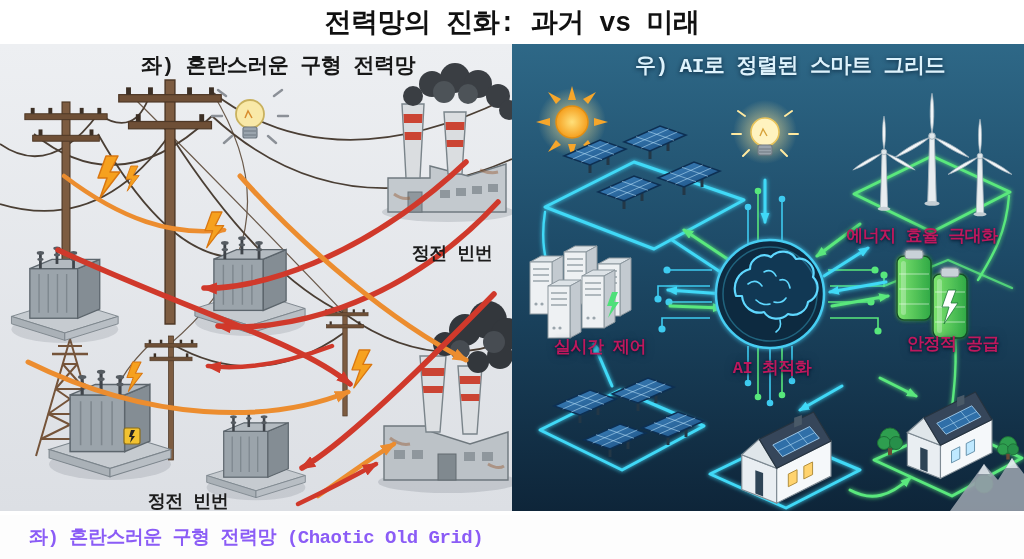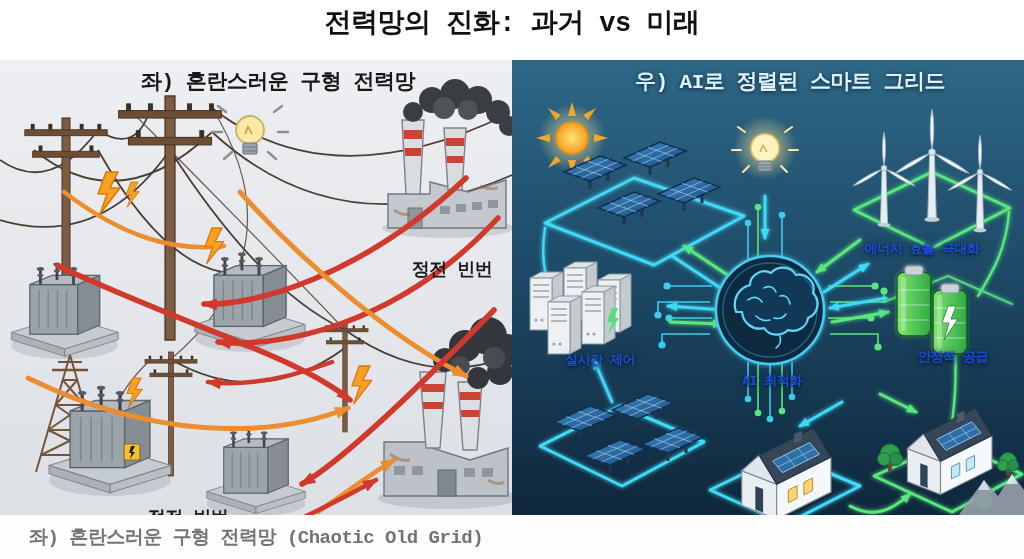--- a/index.html
+++ b/index.html
@@ -1,32 +1,32 @@
 <!DOCTYPE html>
 <html><head>
 <meta charset="utf-8">
 <style>
   html,body{margin:0;padding:0;background:#ffffff;}
   .stage{position:relative;width:1024px;height:559px;background:#ffffff;overflow:hidden;
          font-family:Liberation Mono, monospace;}
   .title{position:absolute;left:0;top:4px;width:1024px;text-align:center;
          font-size:27px;font-weight:800;color:#111;letter-spacing:-0.5px;}
-  .panel{position:absolute;top:60px;width:556px;height:467px;}
+  .panel{position:absolute;top:44px;width:556px;height:467px;}
   .panel-left{left:0;}
   .panel-right{left:512px;}
   .panel svg{position:absolute;left:0;top:0;}
   .panel-header{position:absolute;left:0;top:7px;width:100%;text-align:center;
                 font-size:21px;font-weight:800;letter-spacing:-0.5px;}
   .panel-left .panel-header{color:#171717;}
   .panel-right .panel-header{color:#ddf2fc;text-shadow:0 1px 4px rgba(0,20,40,.8);}
   .scene-label{position:absolute;text-align:center;font-weight:800;letter-spacing:-0.5px;}
   .label-old{font-size:18px;color:#1c1c1c;margin-top:24px;}
-  .label-smart{font-size:13px;color:#1d4ed8;text-shadow:0 1px 3px rgba(0,15,35,.9),0 0 8px rgba(0,40,70,.6);}
+  .label-smart{font-size:17px;color:#be185d;text-shadow:0 1px 3px rgba(0,15,35,.9),0 0 8px rgba(0,40,70,.6);}
   .captions{position:absolute;left:0;top:515px;width:1024px;height:44px;background:#fdfdfd;display:flex;}
-  .caption-cell{width:512px;text-align:center;font-size:19px;font-weight:800;color:#737373;
+  .caption-cell{width:512px;text-align:center;font-size:19px;font-weight:800;color:#8b5cf6;
                 padding-top:9px;letter-spacing:-0.5px;}
 </style>
 </head>
 <body>
 
 <div class="stage">
 
   <div class="title">전력망의 진화: 과거 vs 미래</div>
 
   <div class="panel panel-left">

